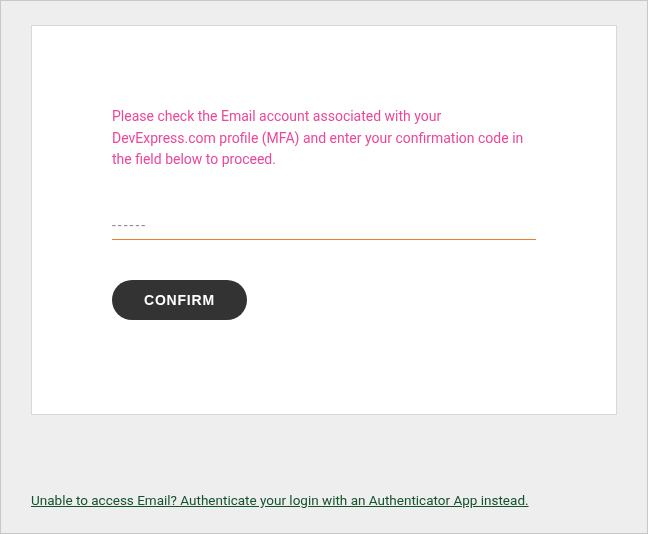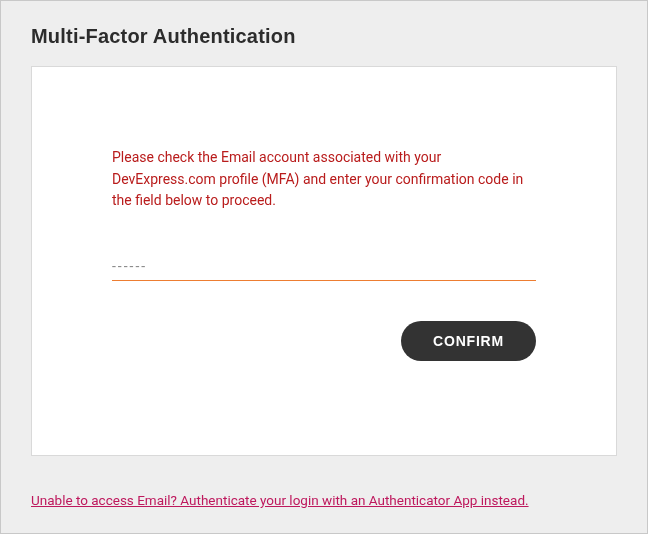--- a/index.html
+++ b/index.html
@@ -33,21 +33,21 @@
       background: #ffffff;
       border: 1px solid #d9d9d9;
       width: 100%;
       height: 390px;
       padding: 80px 80px 20px 80px;
       position: relative;
     }
     .instruction {
       font-size: 14px;
       line-height: 1.55;
-      color: #b91c1c;
+      color: #ec4899;
       margin-bottom: 44px;
       max-width: 430px;
     }
     .field-wrap {
       margin-bottom: 40px;
     }
     .field-label {
       display: block;
       font-size: 12px;
       color: #b8b8b8;
@@ -64,21 +64,20 @@
       letter-spacing: 2px;
       background: transparent;
       font-family: inherit;
     }
     .code-input::placeholder {
       color: #8a8a8a;
       letter-spacing: 2px;
     }
     .btn-row {
       display: flex;
-      justify-content: flex-end;
     }
     .confirm-btn {
       background: #333333;
       color: #ffffff;
       border: none;
       border-radius: 999px;
       padding: 12px 32px;
       font-size: 14px;
       font-weight: 600;
       letter-spacing: 0.8px;
@@ -86,30 +85,29 @@
       text-transform: uppercase;
     }
     .alt-link-row {
       position: absolute;
       left: 30px;
       right: 30px;
       bottom: 24px;
     }
     .alt-link {
       font-size: 13.5px;
-      color: #be185d;
+      color: #14532d;
       text-decoration: underline;
       cursor: pointer;
     }
   </style>
 </head>
 <body>
 
 <div class="outer">
-  <h1 class="page-title">Multi-Factor Authentication</h1>
 
   <div class="card">
     <p class="instruction">Please check the Email account associated with your DevExpress.com profile (MFA) and enter your confirmation code in the field below to proceed.</p>
 
     <div class="field-wrap">
       <input type="text" class="code-input" placeholder="------" style="">
     </div>
 
     <div class="btn-row">
       <button class="confirm-btn">CONFIRM</button>

